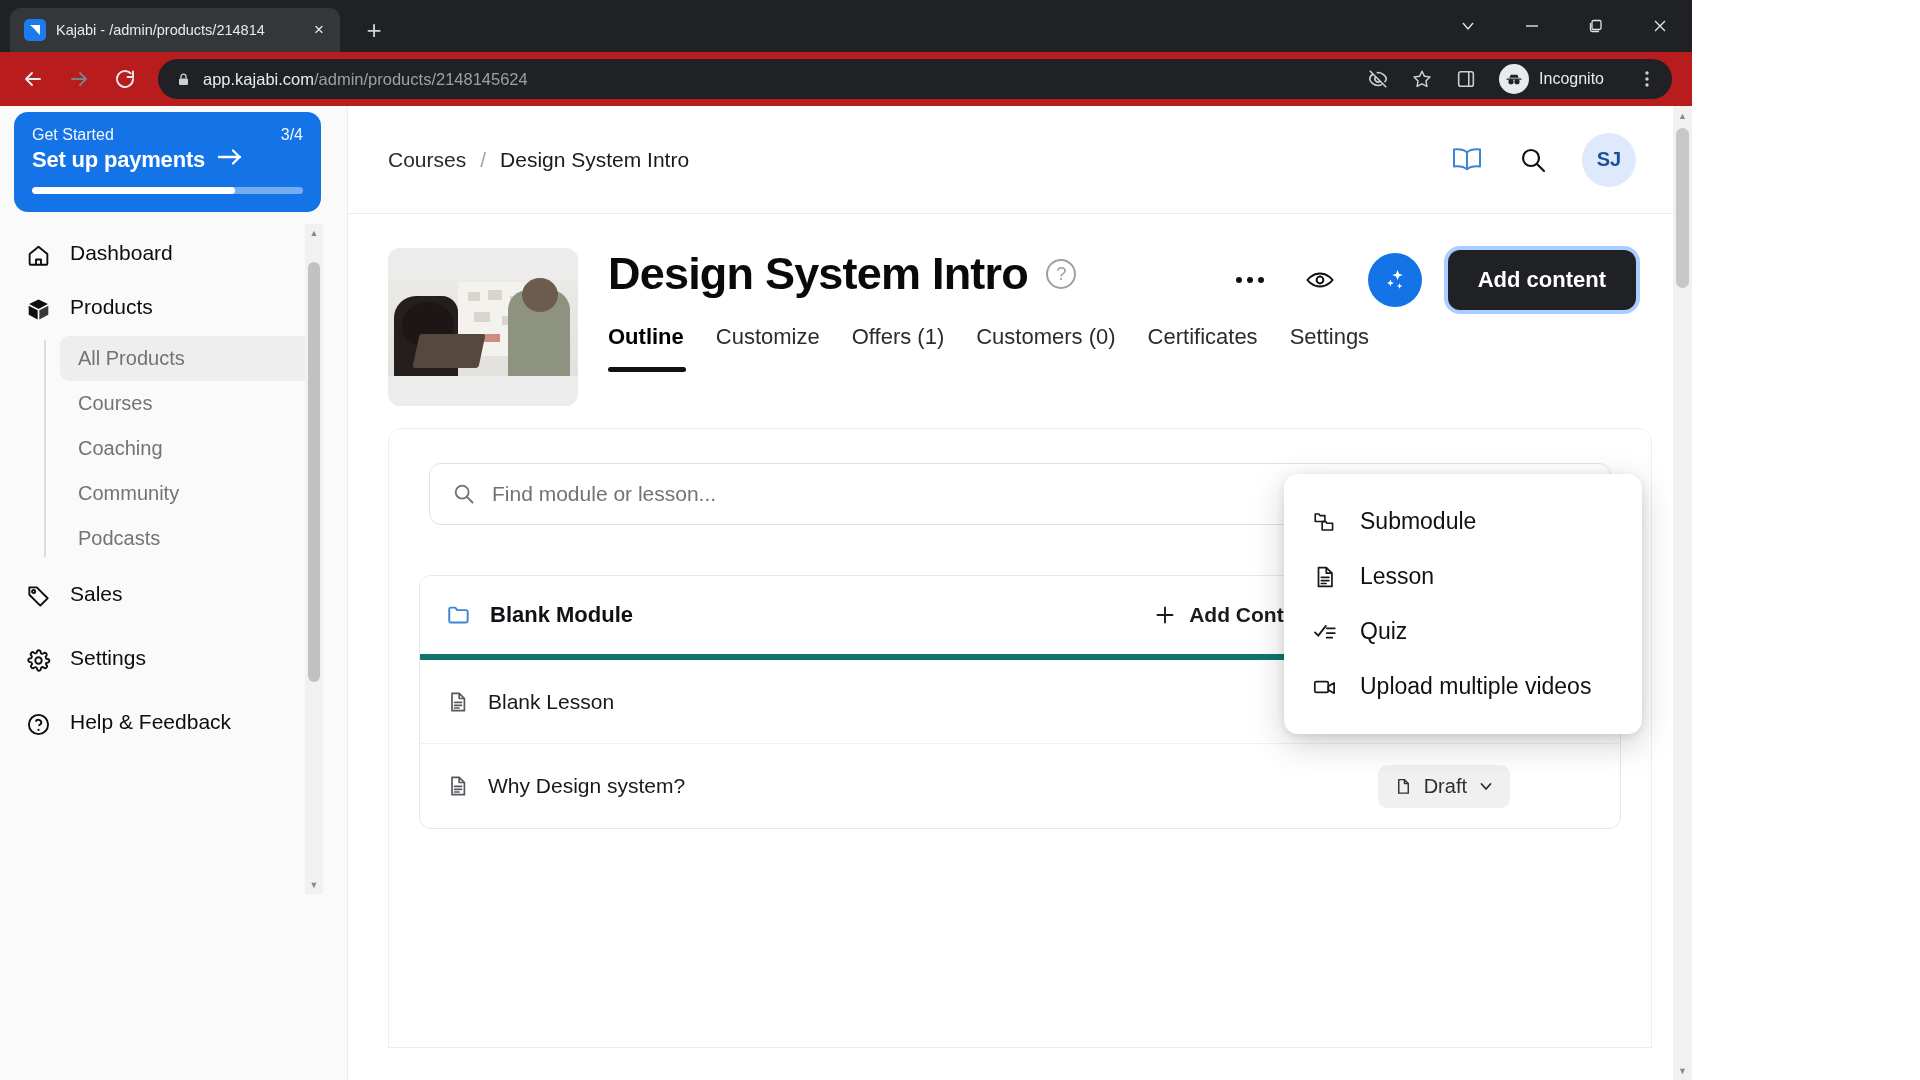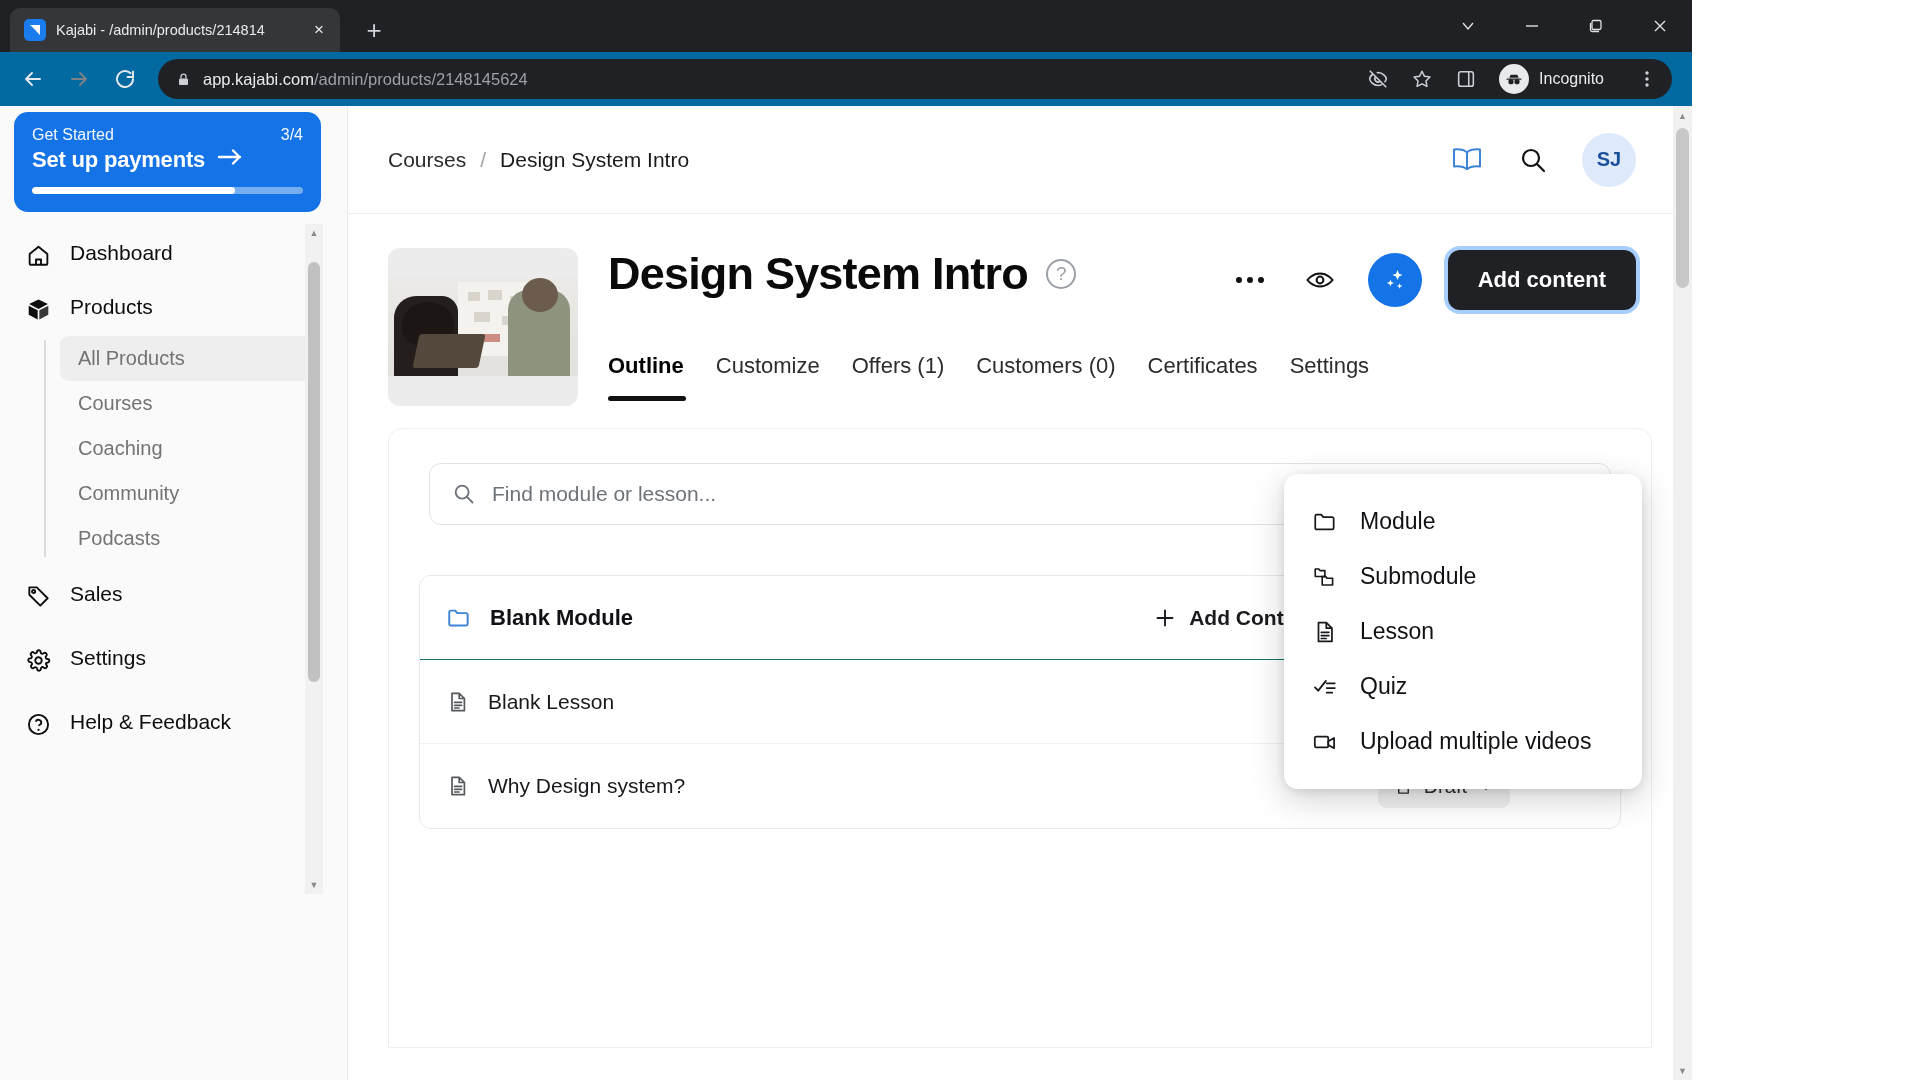--- a/index.html
+++ b/index.html
@@ -45,21 +45,21 @@
   .winctl {
     position: absolute; right: 0; top: 0; height: 52px;
     display: flex; align-items: center;
   }
   .winctl div {
     width: 64px; height: 52px; display: flex; align-items: center; justify-content: center;
     color: #e0e2e6;
   }
 
   .toolbar {
-    height: 54px; background: #0369a1;
+    height: 54px; background: #b91c1c;
     display: flex; align-items: center; padding: 0 12px; gap: 4px;
   }
   .tb-btn {
     width: 42px; height: 42px; border-radius: 50%;
     display: flex; align-items: center; justify-content: center;
     color: #e8eaed; flex: 0 0 auto;
   }
   .omnibox {
     flex: 1 1 auto; height: 40px; background: #202124; border-radius: 20px;
     display: flex; align-items: center; padding: 0 8px 0 18px; gap: 12px;
@@ -158,21 +158,21 @@
   .ph-laptop { position:absolute; left:28px; top:56px; width:66px; height:34px; background:#55483c; transform: skewX(-12deg); border-radius:3px;}
   .ph-person-r { position:absolute; right:8px; top:12px; width:62px; height:92px; background:#8e937f; border-radius:20px 20px 0 0;}
   .ph-head-r { position:absolute; right:20px; top:0px; width:36px; height:34px; background:#6c5c4d; border-radius:50%;}
   .ph-board { position:absolute; left:70px; top:4px; width:88px; height:74px; background:#f4f2ef;}
   .ph-note { position:absolute; background:#d9d4cc; }
 
   .title-col { flex: 1 1 auto; min-width: 0; }
   .prod-title { font-size: 45px; font-weight: 700; color: #0a0a0a; letter-spacing: -0.8px; display: flex; align-items: center; gap: 18px; }
   .qmark { width: 30px; height: 30px; border-radius: 50%; border: 2.5px solid #9ba0a6; color: #9ba0a6; font-size: 19px; display:flex;align-items:center;justify-content:center; font-weight:400;}
 
-  .tabs { display: flex; gap: 32px; margin-top: 53px; }
+  .tabs { display: flex; gap: 32px; margin-top: 24px; }
   .tab-item { font-size: 22px; color: #2c2c2c; padding-bottom: 22px; position: relative; white-space: nowrap; }
   .tab-item.active { font-weight: 700; color: #000; }
   .tab-item.active::after { content:""; position:absolute; left:0; bottom:0; width: 78px; height: 5px; background:#111; border-radius:3px;}
 
   .head-actions { position: absolute; right: 56px; top: 36px; display: flex; align-items: center; gap: 26px; }
   .dots { width: 44px; height: 44px; display:flex;align-items:center;justify-content:center; gap:5px;}
   .dots i { width:6px;height:6px;background:#111;border-radius:50%;display:block;}
   .eye { width: 44px; height: 44px; display:flex;align-items:center;justify-content:center;}
   .ai-btn { width: 54px; height: 54px; border-radius: 50%; background: #1473e6; display:flex;align-items:center;justify-content:center;}
   .addcontent {
@@ -192,21 +192,21 @@
   }
   .search-box .ph { font-size: 21px; color: #6e7379; }
   .modcount { padding: 36px 40px 30px 40px; font-size: 21px; color: #3c4043; border-bottom: 1px solid #eceef0;}
   .modcount b { color: #111; font-weight: 700; }
 
   .modcard {
     margin: 50px 30px 0 30px; border: 1px solid #e5e7ea; border-radius: 12px; overflow: hidden;
   }
   .modrow {
     display: flex; align-items: center; padding: 0 26px; height: 84px; gap: 18px;
-    border-bottom: 1px solid #0f766e; background: #fff;
+    border-bottom: 6px solid #0f766e; background: #fff;
   }
   .modrow .lbl { font-size: 22px; color: #101114; font-weight: 600; flex: 1 1 auto; }
   .lessonrow { display:flex; align-items:center; padding: 0 26px; height: 84px; gap: 18px; border-bottom:1px solid #f0f1f3; }
   .lessonrow .lbl { font-size: 21px; color: #18191c; flex: 1 1 auto; }
   .addcontent-link { display:flex; align-items:center; gap: 12px; font-size: 21px; color:#1a1b1e; font-weight:600; margin-right: 26px;}
   .badge {
     display:flex; align-items:center; gap: 11px; padding: 10px 16px; border-radius: 9px;
     font-size: 20px; white-space: nowrap;
   }
   .badge.pub { background: #d4f5e4; color: #0c6b42; }
@@ -610,28 +610,20 @@
                   </svg>
               </span>
             </span>
           </div>
         </div>
       </div>
 
       <div class="menu">
         <div class="menu-item">
           <span class="mi">
-            <svg width="26" height="26" viewBox="0 0 24 24" fill="none" stroke="#17181b" stroke-width="1.6" stroke-linejoin="round">
-                <path d="M3 6.6a1.4 1.4 0 0 1 1.4-1.4h4.1l1.9 2.3h8.2A1.4 1.4 0 0 1 20 8.9v8.6a1.4 1.4 0 0 1-1.4 1.4H4.4A1.4 1.4 0 0 1 3 17.5z"></path>
-              </svg>
-          </span>
-          <span>Module</span>
-        </div>
-        <div class="menu-item">
-          <span class="mi">
             <svg width="26" height="26" viewBox="0 0 24 24" fill="none" stroke="#17181b" stroke-width="1.5" stroke-linejoin="round">
                 <path d="M3 4.6h3.3l1.1 1.5h4.5v5.4H3z"></path>
                 <path d="M9.4 11.6h3.3l1.1 1.5h5.2v6.3H9.4z"></path>
               </svg>
           </span>
           <span>Submodule</span>
         </div>
         <div class="menu-item">
           <span class="mi">
             <svg width="26" height="26" viewBox="0 0 24 24" fill="none" stroke="#17181b" stroke-width="1.6" stroke-linejoin="round">

